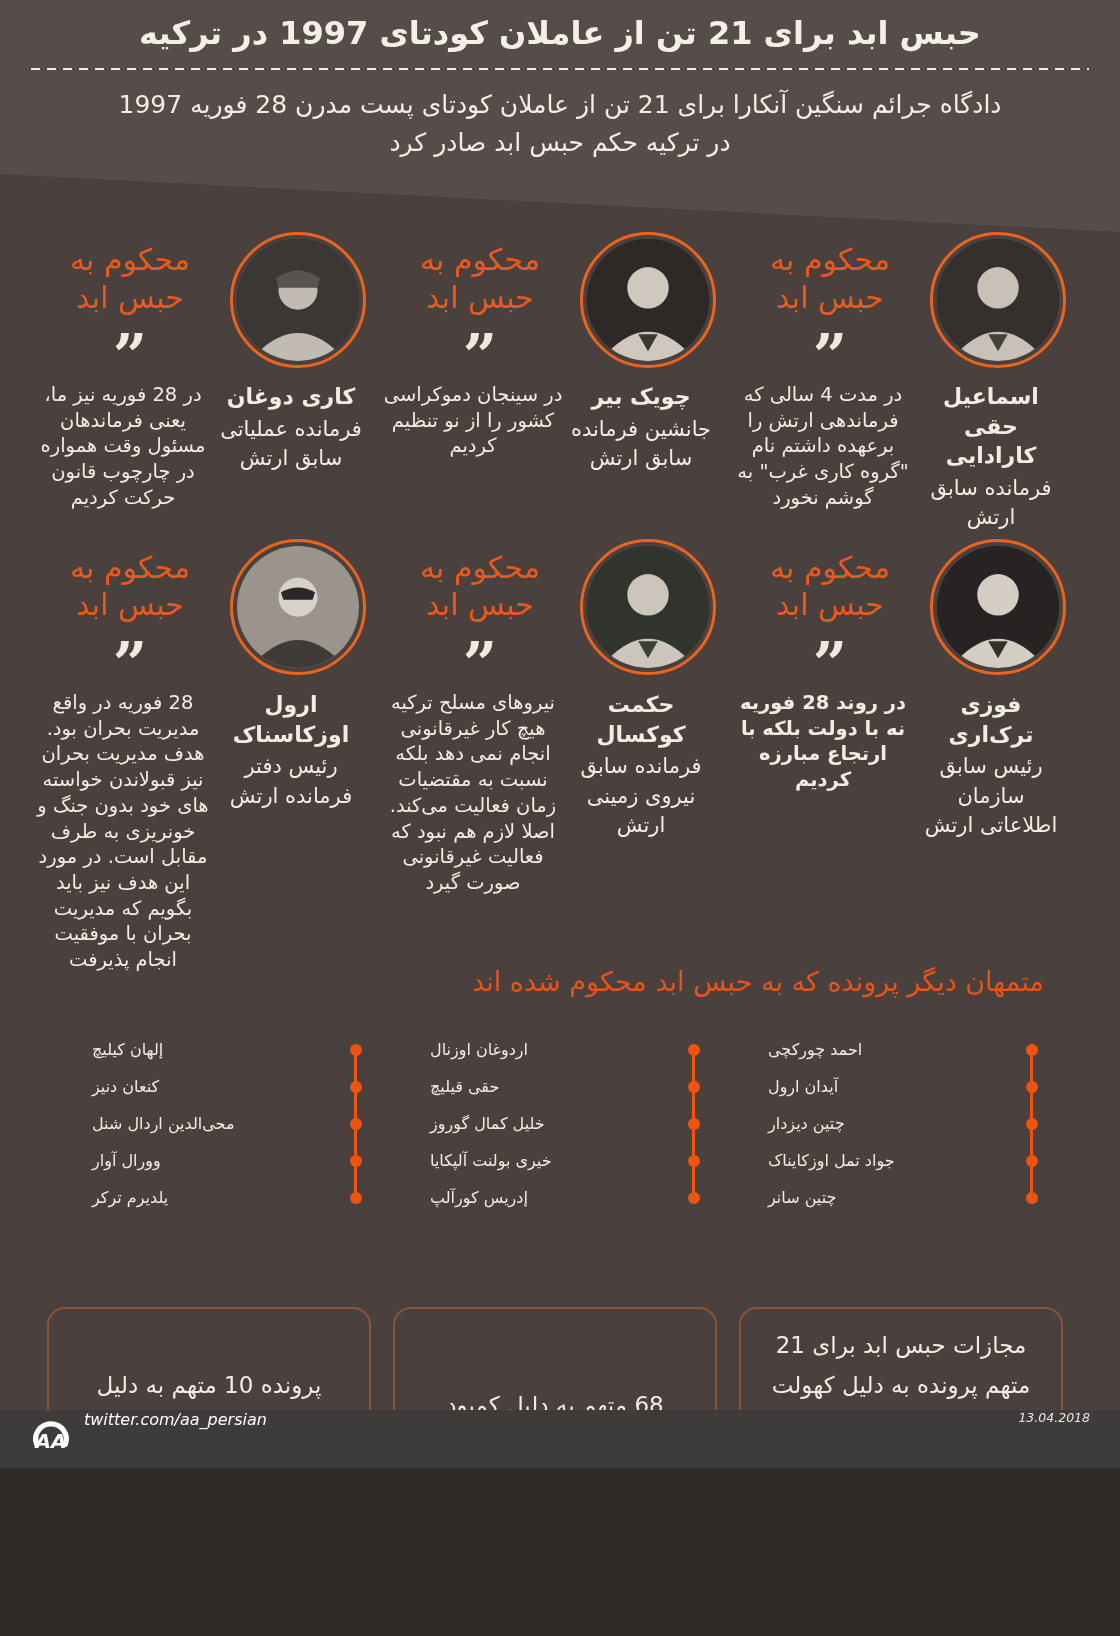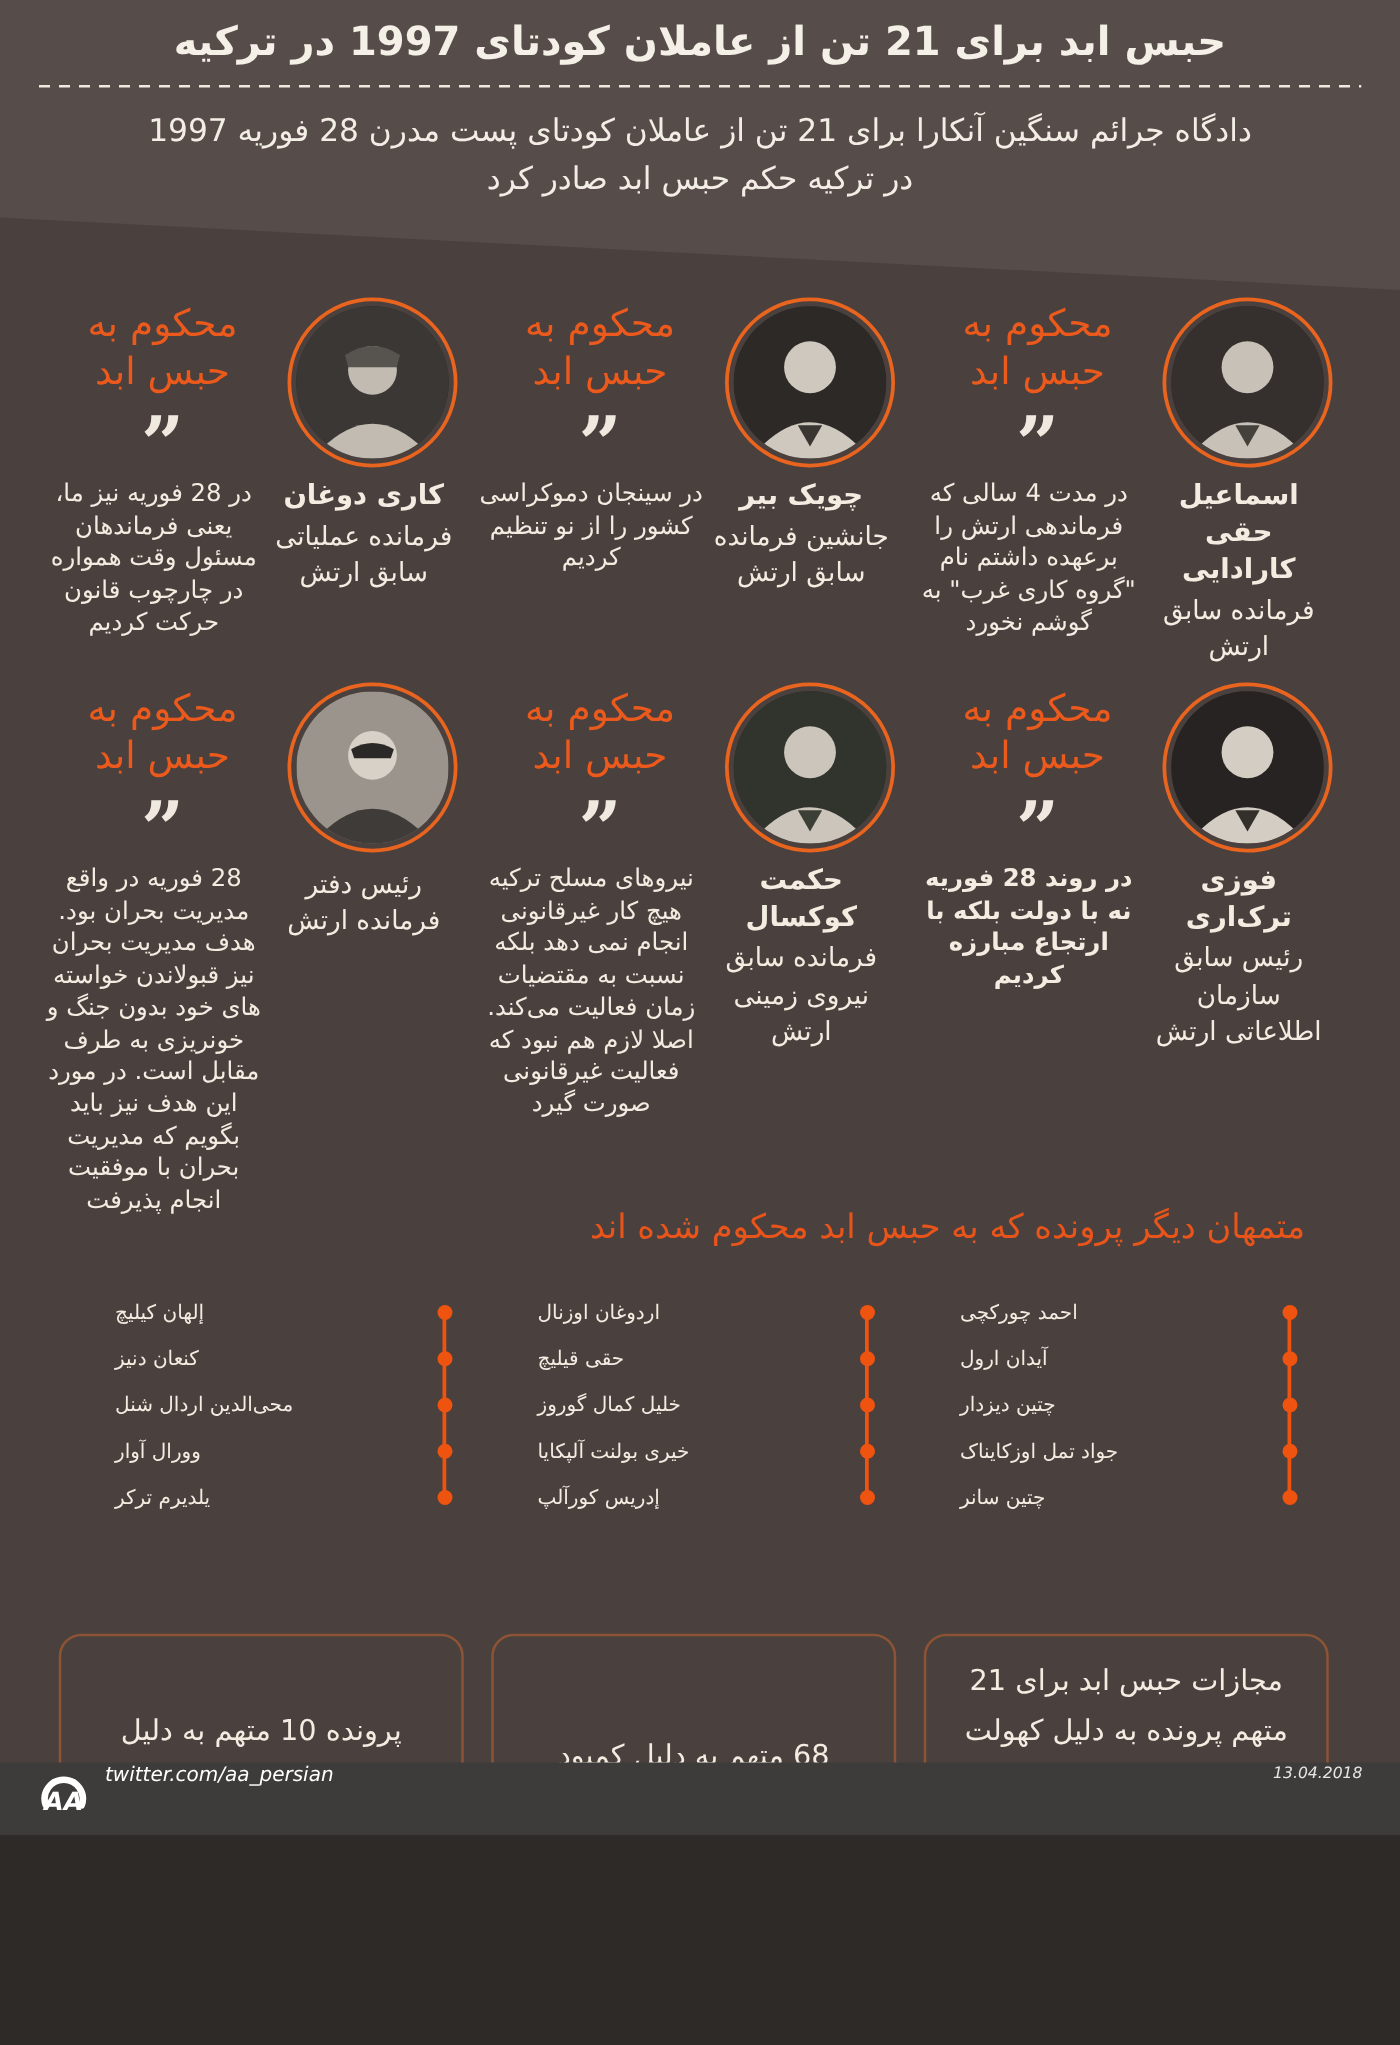--- a/index.html
+++ b/index.html
@@ -22,21 +22,21 @@
     background:repeating-linear-gradient(to right,#efe9df 0 9px,transparent 9px 16px);
   }
   .subtitle{
     margin:16px auto 0;max-width:900px;text-align:center;font-size:25px;
     line-height:1.5;color:#f3eee5;
   }
   
   .cards{position:absolute;top:213px;left:0;right:0;padding:12px 54px 0 30px;}
   .cards-row{display:grid;grid-template-columns:1fr 1fr 1fr;column-gap:14px;}
   .cards-row.first{min-height:305px;}
-  .card-top{display:flex;align-items:flex-end;}
+  .card-top{display:flex;align-items:center;}
   .avatar{
     width:136px;height:136px;box-sizing:border-box;flex:none;
     border:3px solid #e8641f;border-radius:50%;padding:4px;
   }
   .photo{width:100%;height:100%;border-radius:50%;overflow:hidden;background:#2f2b29;}
   .photo svg{display:block;width:100%;height:100%;}
   .verdict{flex:1;display:flex;flex-direction:column;align-items:center;padding-top:16px;}
   .verdict-line{font-size:30px;color:#eb5a1c;line-height:1.25;white-space:nowrap;}
   .qmark{
     font-family:"DejaVu Serif",serif;font-weight:bold;font-size:60px;line-height:.55;
@@ -251,20 +251,21 @@
             </div>
           </div>
           <div class="verdict">
             <div class="verdict-line">محکوم به</div>
             <div class="verdict-line">حبس ابد</div>
             <div class="qmark">”</div>
           </div>
         </div>
         <div class="card-body">
           <div class="who">
+            <div class="name">ارول اوزکاسناک</div>
             <div class="role">رئیس دفتر فرمانده ارتش</div>
           </div>
           <div class="quote">28 فوریه در واقع مدیریت بحران بود. هدف مدیریت بحران نیز قبولاندن خواسته های خود بدون جنگ و خونریزی به طرف مقابل است. در مورد این هدف نیز باید بگویم که مدیریت بحران با موفقیت انجام پذیرفت</div>
         </div>
       </div>
     </div>
   </div>
 
   <div class="others">
     <div class="others-heading">متمهان دیگر پرونده که به حبس ابد محکوم شده اند</div>

